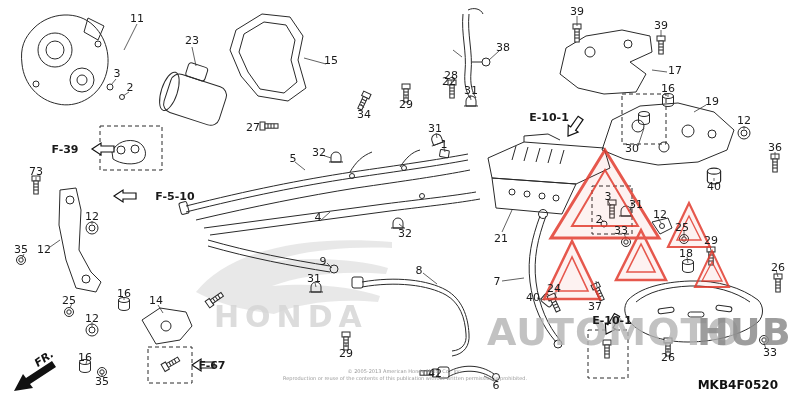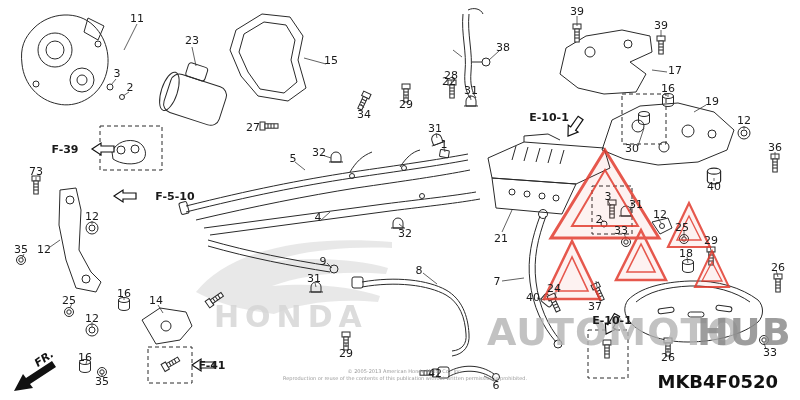--- a/index.html
+++ b/index.html
@@ -13,21 +13,21 @@
     position:absolute;transform:translate(-50%,-50%);
     font-size:11px;line-height:1;color:#1a1a1a;white-space:nowrap;
   }
   .callout.ref{font-weight:bold;}
   .dash{stroke-dasharray:4 3;fill:none;}
   .fr-label{
     position:absolute;left:34px;top:352px;font-size:11px;font-weight:bold;font-style:italic;
     color:#111;transform:rotate(-35deg);
   }
   .diagram-code{
-    position:absolute;right:22px;bottom:8px;font-size:18px;font-weight:bold;color:#111;
+    position:absolute;right:22px;bottom:8px;font-size:12px;font-weight:bold;color:#111;
   }
   .copyright{
     position:absolute;left:195px;top:368px;width:420px;text-align:center;
     font-size:5px;line-height:1.4;color:#9a9a9a;
   }
 </style>
 </head>
 <body>
 
 <div class="stage">
@@ -395,21 +395,21 @@
       <span class="callout" style="left: 346px; top: 353px;">29</span>
       <span class="callout" style="left: 770px; top: 352px;">33</span>
       <span class="callout" style="left: 668px; top: 357px;">26</span>
       <span class="callout" style="left: 85px; top: 357px;">16</span>
       <span class="callout" style="left: 435px; top: 373px;">42</span>
       <span class="callout" style="left: 102px; top: 381px;">35</span>
       <span class="callout" style="left: 496px; top: 385px;">6</span>
       <span class="callout ref" style="left: 65px; top: 149px;">F-39</span>
       <span class="callout ref" style="left: 148px; top: 196px; margin-left: 27px;">F-5-10</span>
       <span class="callout ref" style="left: 549px; top: 117px;">E-10-1</span>
-      <span class="callout ref" style="left: 212px; top: 365px;">F-41</span>
+      <span class="callout ref" style="left: 212px; top: 365px;">F-67</span>
       <span class="callout ref" style="left: 612px; top: 320px;">E-10-1</span>
     </div>
 
   <div class="fr-label">FR.</div>
 
   <div class="copyright">
     <span>© 2005-2013 American Honda Motor Co., Inc.</span><br>
     <span>Reproduction or reuse of the contents of this publication without written permission is prohibited.</span>
   </div>
 

